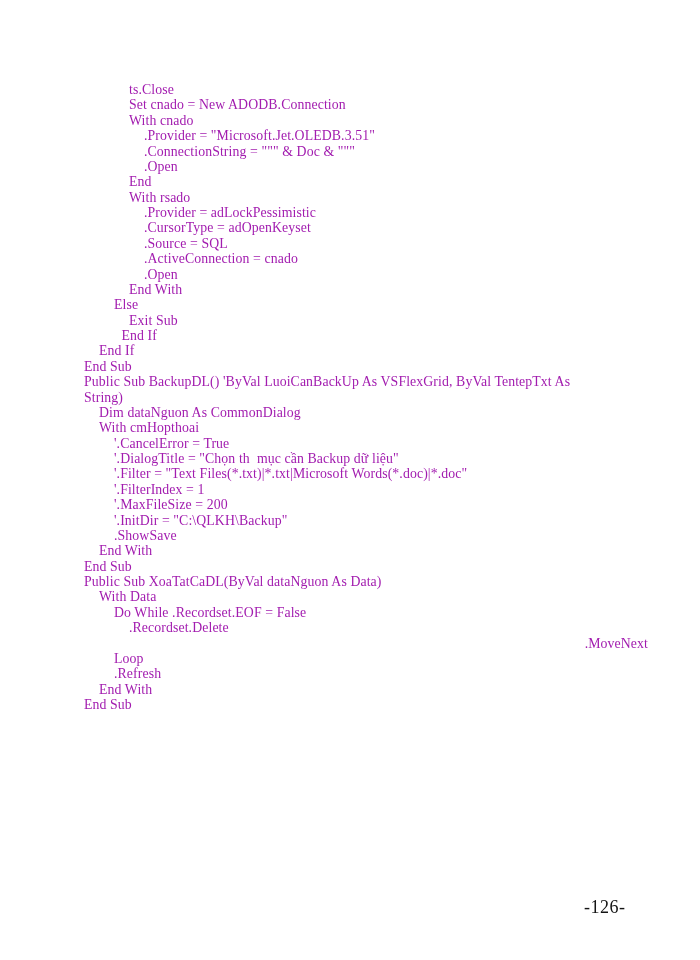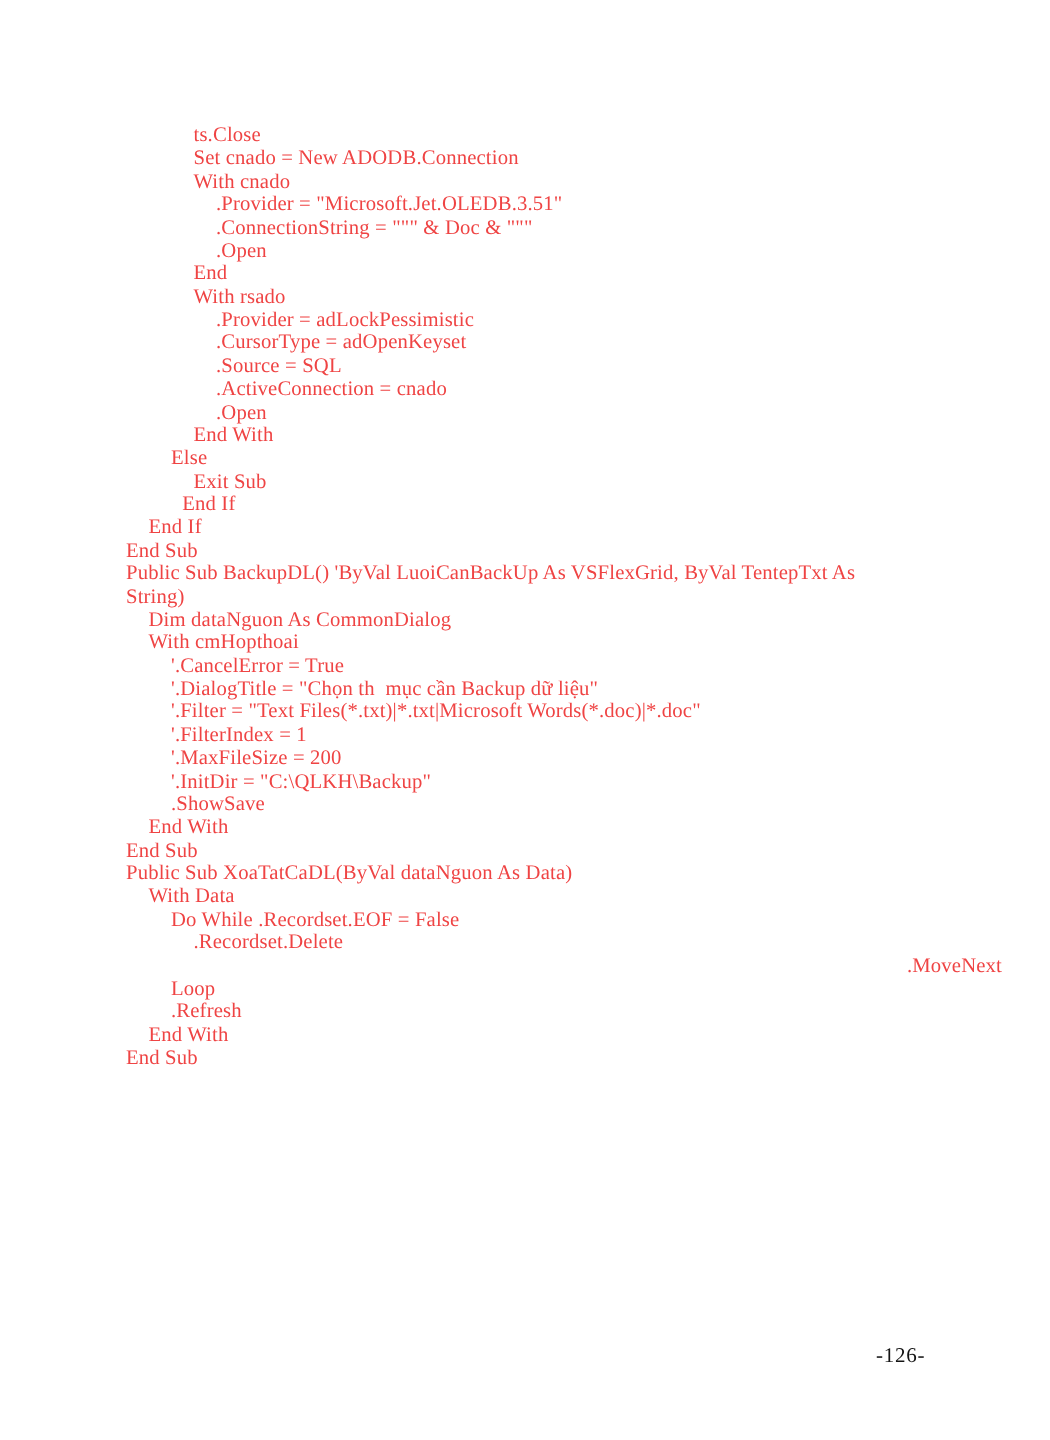--- a/index.html
+++ b/index.html
@@ -13,35 +13,35 @@
     width: 700px;
     height: 960px;
     background: #ffffff;
     overflow: hidden;
     color: #141414;
   }
   .code-block {
     position: absolute;
     left: 84px;
     top: 82px;
-    right: 32px;
+    right: 52px;
     font-size: 13.8px;
     line-height: 15.38px;
     letter-spacing: 0.1px;
-    color: #ef4444;
+    color: #a21caf;
   }
   .code-line {
     white-space: pre-wrap;
     min-height: 15.38px;
   }
   .page-number {
     position: absolute;
     top: 897px;
     left: 584px;
-    font-size: 14px;
+    font-size: 18px;
     color: #141414;
     letter-spacing: 0.5px;
   }
 </style>
 </head>
 <body>
 
 <div class="page">
   <div class="code-block">
       <div class="code-line" style="padding-left: 45px;">ts.Close</div>

